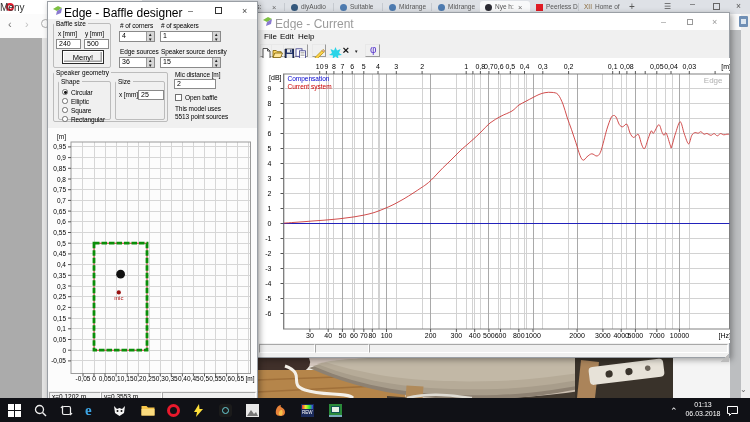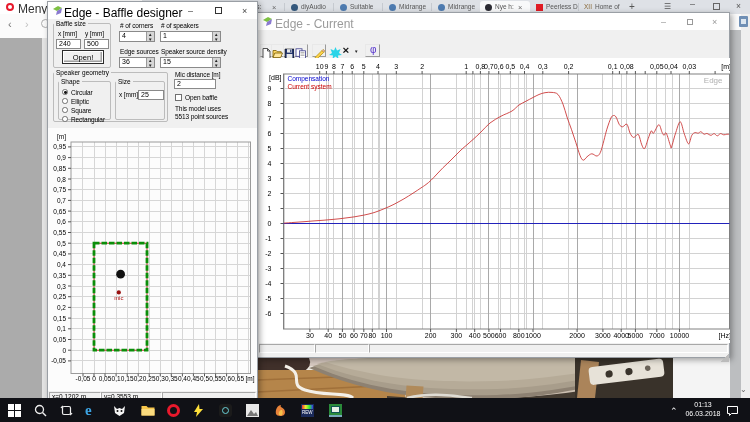--- a/index.html
+++ b/index.html
@@ -4,21 +4,21 @@
 <style>
 * { margin:0; padding:0; box-sizing:border-box; }
 html,body { width:750px; height:422px; overflow:hidden; }
 body { font-family:"Liberation Sans", sans-serif; }
 .screen { position:absolute; left:0; top:0; width:750px; height:422px; background:#ababab; overflow:hidden; }
 .abs { position:absolute; }
 
 .tabbar { left:0; top:0; width:750px; height:14px; background:#dee1e6; }
 .menyzone { left:0; top:0; width:142px; height:14px; background:#ffffff; }
 .operalogo { left:6px; top:3px; width:8px; height:8px; border-radius:50%; border:2.2px solid #e8192c; }
-.menytext { left:18px; top:2px; font-size:12px; color:#333; }
+.menytext { left:0; top:2px; font-size:10px; color:#333; }
 .tab { top:1px; height:13px; font-size:6.5px; color:#555; }
 .tabsep { top:3px; width:1px; height:8px; background:#c6cad0; }
 .fav { position:absolute; top:2.5px; width:7px; height:7px; border-radius:50%; background:#35597e; }
 .tabx { position:absolute; top:2px; font-size:7.5px; color:#666; }
 .navbar { left:0; top:14px; width:750px; height:24px; background:#fbfbfb; }
 .page { left:0; top:38px; width:750px; height:360px; background:#ababab; }
 .navarrow { top:18px; font-size:11px; color:#9a9a9a; }
 
 .rstrip1 { left:730px; top:30px; width:11px; height:368px; background:#bcbec0; }
 .rstrip2 { left:741px; top:14px; width:9px; height:384px; background:#efefef; }
@@ -144,20 +144,25 @@
       <svg class="abs" style="left:5px;top:4px" width="9" height="9" viewBox="0 0 9 9">
           <path d="M0 3 L5 0 L9 2 L4 5 Z" fill="#7ec142"></path>
           <path d="M4 5 L9 2 L8 7 L3 9 Z" fill="#8a7ad0"></path>
         </svg>
       <div class="wtitle" style="left:17px;color:#9b9b9b;">Edge - Current</div>
       <div class="wbtn" style="left:403px;color:#999;">–</div>
       <div class="abs" style="left:429px;top:6px;width:6px;height:6px;border:1px solid #999;"></div>
       <div class="wbtn" style="left:454px;color:#999;">×</div>
     </div>
 
+    <div class="abs" style="left:0;top:17px;width:471px;height:13px;background:#f0f0f0;">
+      <div class="menuitem" style="left:6px;top:2px;">File</div>
+      <div class="menuitem" style="left:22px;top:2px;">Edit</div>
+      <div class="menuitem" style="left:40px;top:2px;">Help</div>
+    </div>
 
     <div class="abs" style="left:0;top:30px;width:471px;height:15px;background:#f0f0f0;">
       <div class="tbtn" style="left:1.5px;"><svg width="11" height="11" viewBox="0 0 11 11">
             <path d="M2 0.5 h4.5 l2.5 2.5 v7.5 h-7z" fill="#fff" stroke="#444" stroke-width="0.9"></path>
             <path d="M6.5 0.5 v2.5 h2.5" fill="none" stroke="#444" stroke-width="0.9"></path>
           </svg></div>
       <div class="tbtn" style="left:13px;"><svg width="11" height="11" viewBox="0 0 11 11">
             <path d="M1 9.5 L1 2.5 h3.2 l1 1.2 h4 v1.5" fill="#ffd965" stroke="#7a5c00" stroke-width="0.8"></path>
             <path d="M1 9.5 L2.8 5 h7.7 l-1.8 4.5z" fill="#ffe699" stroke="#7a5c00" stroke-width="0.8"></path>
           </svg></div>
@@ -283,21 +288,21 @@
       <div class="wbtn" style="left:194px;">×</div>
     </div>
 
     <div class="grp" style="left:5px;top:21px;width:58px;height:45px;">
       <div class="grplab">Baffle size</div>
       <div class="lab" style="left:4px;top:6px;">x [mm]</div>
       <div class="lab" style="left:31px;top:6px;">y [mm]</div>
       <div class="field" style="left:2px;top:15px;width:25px;height:10px;">240</div>
       <div class="field" style="left:30px;top:15px;width:25px;height:10px;">500</div>
     </div>
-    <div class="abs" style="left:14px;top:48px;width:42px;height:14px;background:#f0f0f0;border:1px solid #2a2a2a;box-shadow:inset 0 0 0 1px #fff, inset -1.5px -1.5px 0 1px #a0a0a0;font-size:7.5px;text-align:center;line-height:13px;">Open!</div>
+    <div class="abs" style="left:14px;top:48px;width:42px;height:14px;background:#f0f0f0;border:1px solid #2a2a2a;box-shadow:inset 0 0 0 1px #fff, inset -1.5px -1.5px 0 1px #a0a0a0;font-size:7.5px;text-align:center;line-height:13px;">Meny!</div>
 
     <div class="lab" style="left:72px;top:20px;"># of corners</div>
     <div class="field" style="left:71px;top:29px;width:36px;height:11px;">4<div class="spin" style="right:0;top:0;height:9px;"></div></div>
     <div class="lab" style="left:113px;top:20px;"># of speakers</div>
     <div class="field" style="left:112px;top:29px;width:61px;height:11px;">1<div class="spin" style="right:0;top:0;height:9px;"></div></div>
     <div class="lab" style="left:72px;top:46px;">Edge sources</div>
     <div class="field" style="left:71px;top:55px;width:36px;height:11px;">36<div class="spin" style="right:0;top:0;height:9px;"></div></div>
     <div class="lab" style="left:113px;top:46px;">Speaker source density</div>
     <div class="field" style="left:112px;top:55px;width:61px;height:11px;">15<div class="spin" style="right:0;top:0;height:9px;"></div></div>
 

